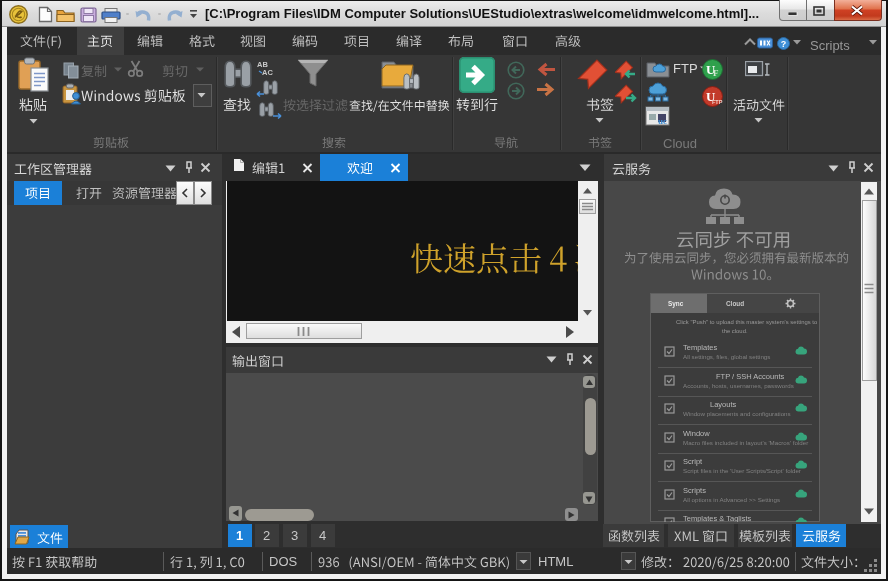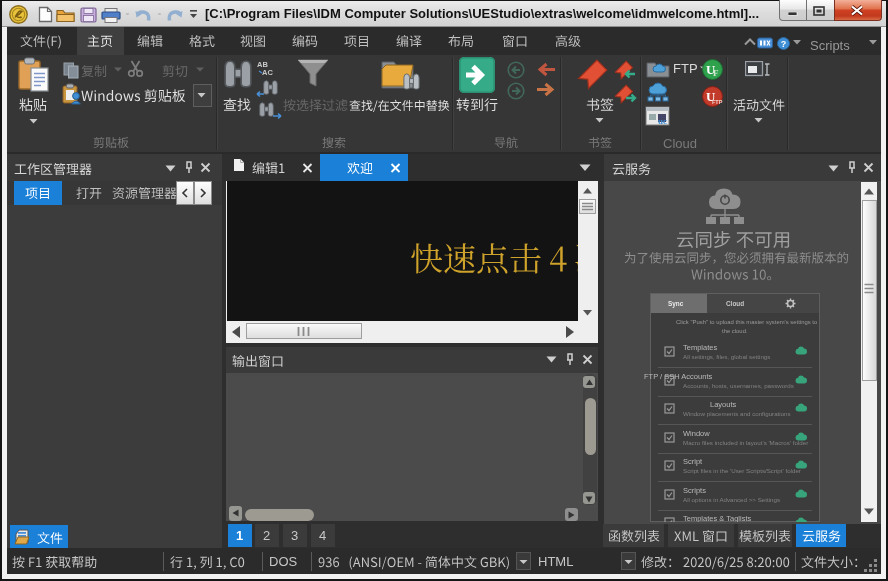--- a/index.html
+++ b/index.html
@@ -524,21 +524,21 @@
 <div style="position:absolute;left:683px;top:343px;font:normal 7.5px 'Liberation Sans',sans-serif;color:#b9b9b9;letter-spacing:0;white-space:nowrap;">Templates</div>
 <div style="position:absolute;left:683px;top:353px;font:normal 6.2px 'Liberation Sans',sans-serif;color:#828282;letter-spacing:0;white-space:nowrap;">All settings, files, global settings</div>
 <svg style="position:absolute;left:795px;top:346px" width="14" height="10">
       <path d="M3.5 8.5 q-3 0-3-3 q0-2.5 2.5-2.8 q0.5-2.2 3-2.2 q2.5 0 3 2 q3 0 3 3 q0 3-3 3 z" fill="#37a47c"></path>
     </svg>
 <div style="position:absolute;left:658px;top:367px;width:154px;height:1px;background:#565656"></div>
 <svg style="position:absolute;left:664px;top:374.5px" width="11" height="11">
       <rect x="1" y="1" width="9" height="9" fill="none" stroke="#9a9a9a" stroke-width="1.2"></rect>
       <path d="M3 5.5 l2 2 l3-4" stroke="#9a9a9a" stroke-width="1.2" fill="none"></path>
     </svg>
-<div style="position:absolute;left:644px;top:371.5px;font:normal 7.5px 'Liberation Sans',sans-serif;color:#b9b9b9;letter-spacing:0;white-space:nowrap;">FTP / SSH Accounts</div>
+<div style="position:absolute;left:716px;top:371.5px;font:normal 7.5px 'Liberation Sans',sans-serif;color:#b9b9b9;letter-spacing:0;white-space:nowrap;">FTP / SSH Accounts</div>
 <div style="position:absolute;left:683px;top:381.5px;font:normal 6.2px 'Liberation Sans',sans-serif;color:#828282;letter-spacing:0;white-space:nowrap;">Accounts, hosts, usernames, passwords</div>
 <svg style="position:absolute;left:795px;top:374.5px" width="14" height="10">
       <path d="M3.5 8.5 q-3 0-3-3 q0-2.5 2.5-2.8 q0.5-2.2 3-2.2 q2.5 0 3 2 q3 0 3 3 q0 3-3 3 z" fill="#37a47c"></path>
     </svg>
 <div style="position:absolute;left:658px;top:395.5px;width:154px;height:1px;background:#565656"></div>
 <svg style="position:absolute;left:664px;top:403.0px" width="11" height="11">
       <rect x="1" y="1" width="9" height="9" fill="none" stroke="#9a9a9a" stroke-width="1.2"></rect>
       <path d="M3 5.5 l2 2 l3-4" stroke="#9a9a9a" stroke-width="1.2" fill="none"></path>
     </svg>
 <div style="position:absolute;left:710px;top:400.0px;font:normal 7.5px 'Liberation Sans',sans-serif;color:#b9b9b9;letter-spacing:0;white-space:nowrap;">Layouts</div>

